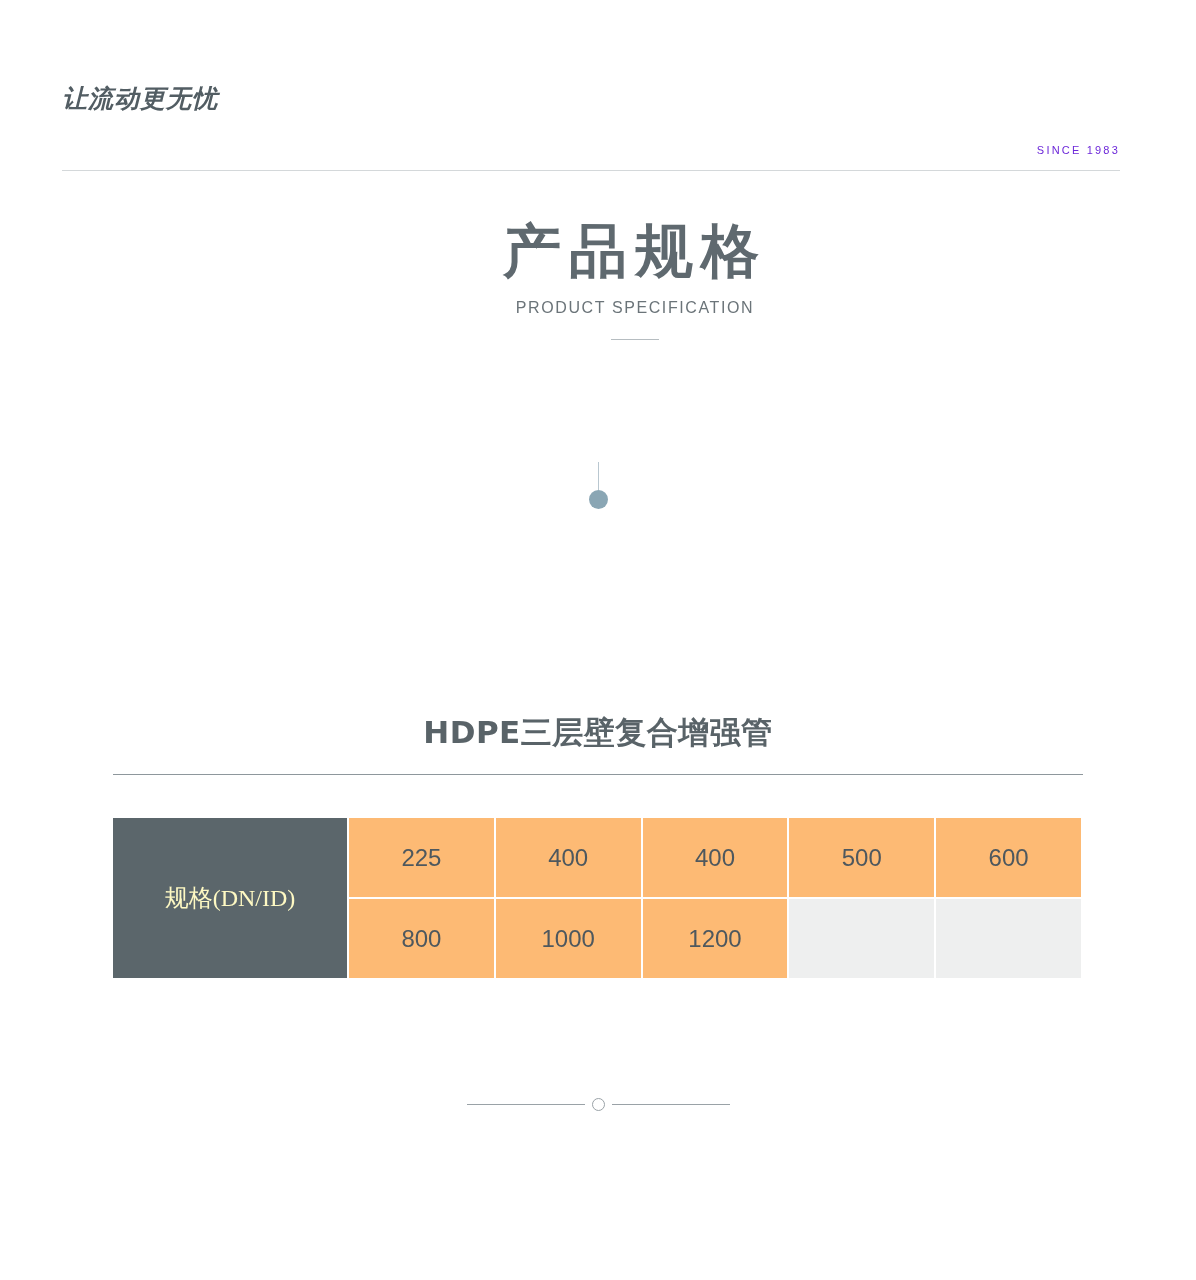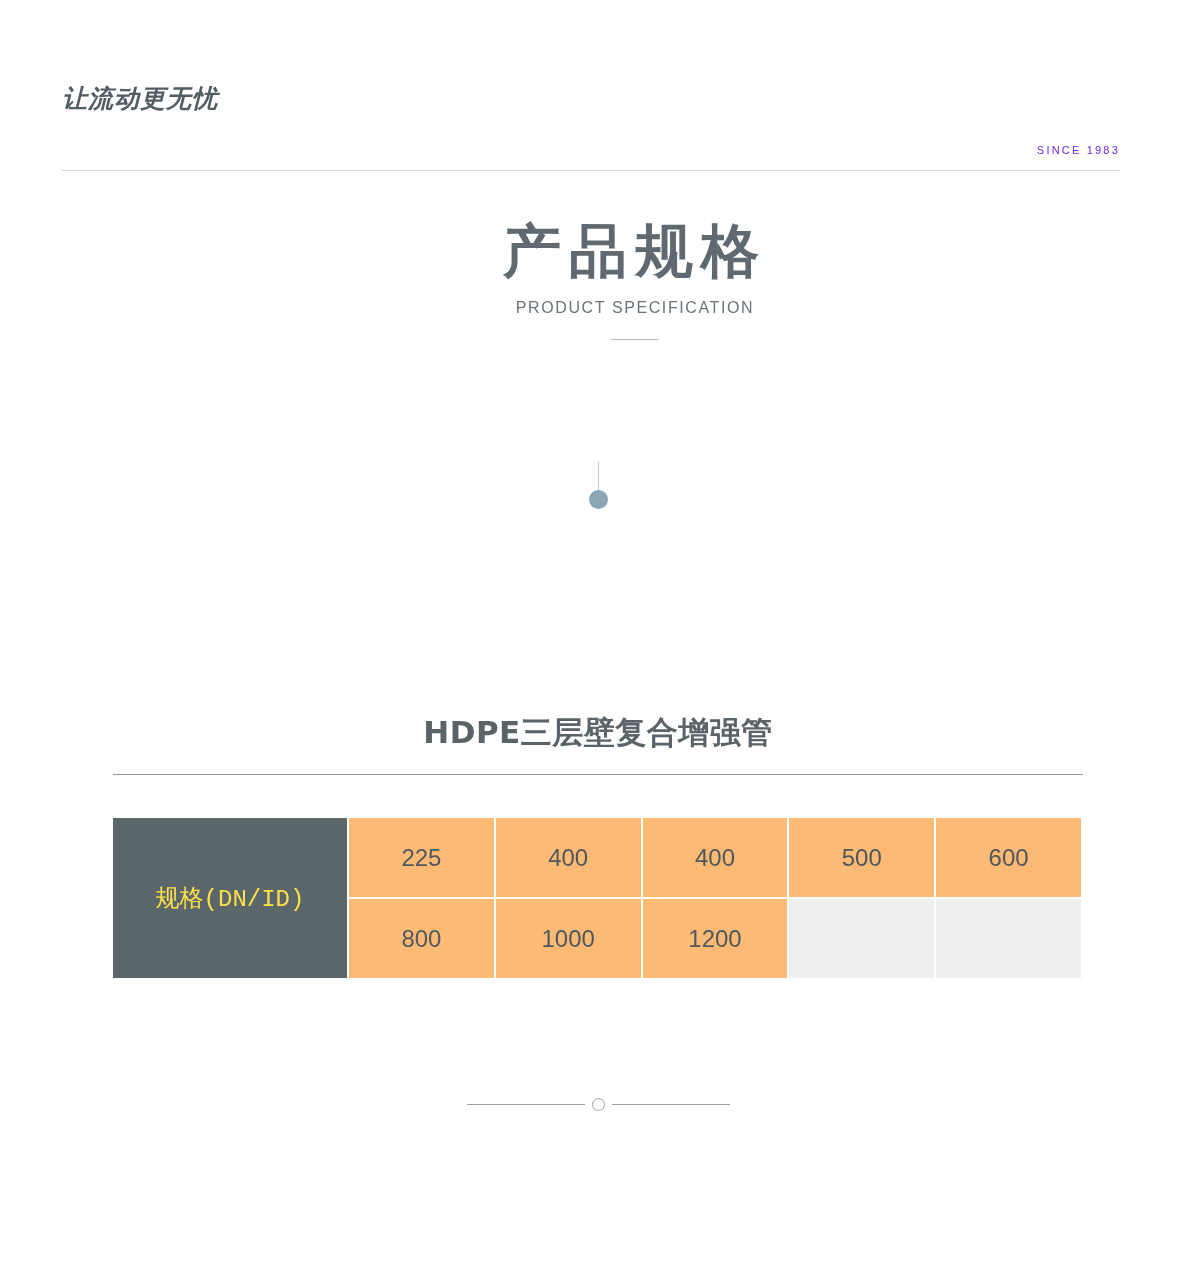--- a/index.html
+++ b/index.html
@@ -153,24 +153,24 @@
     vertical-align: middle;
     font-size: 24px;
     color: #4e585e;
     background: #fdba74;
     border: 2px solid #ffffff;
     font-family: "Liberation Sans", sans-serif;
   }
   .spec-table td.label {
     width: 232px;
     background: #5b666b;
-    color: #fde047;
+    color: #fef9c3;
     font-size: 24px;
     border-left: none;
-    font-family: Liberation Mono, monospace;
+    font-family: Liberation Serif, serif;
   }
   .spec-table td.empty {
     background: #eeefef;
   }
 
   
   .footer-orn {
     position: absolute;
     left: 0;
     top: 1098px;

